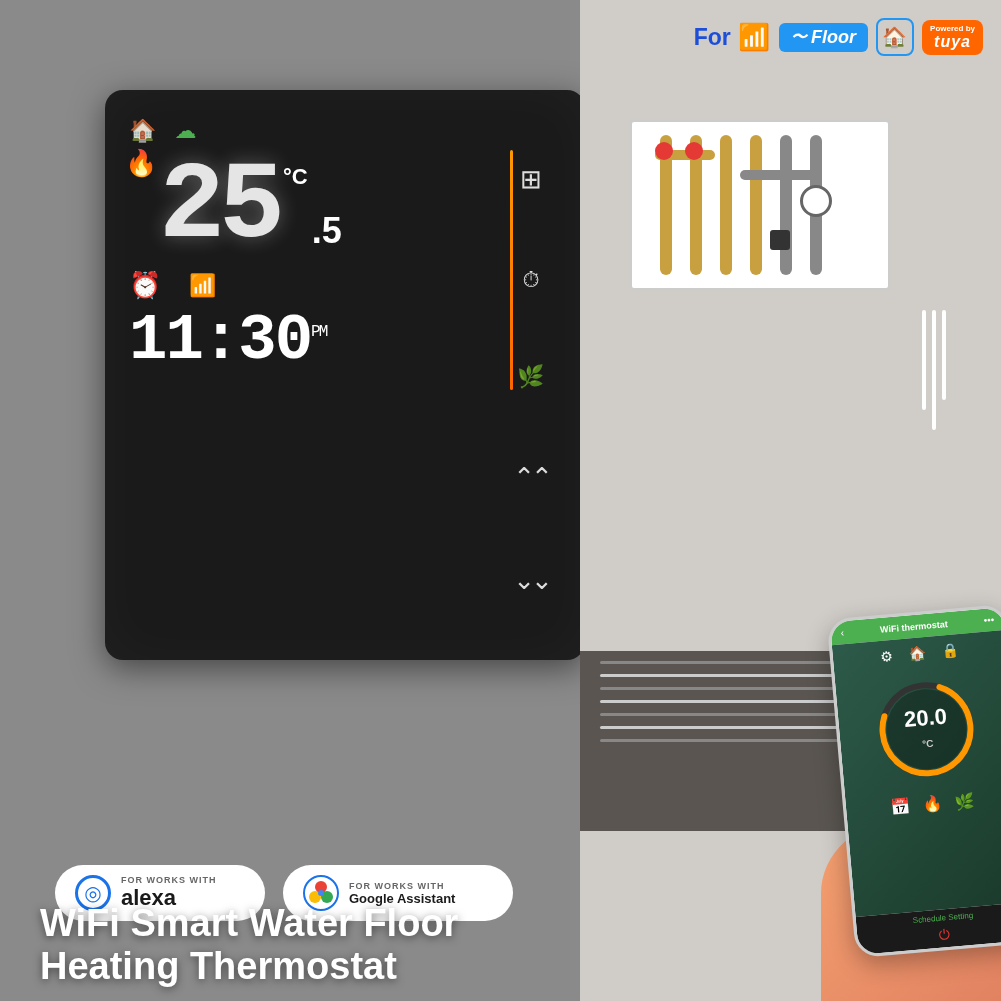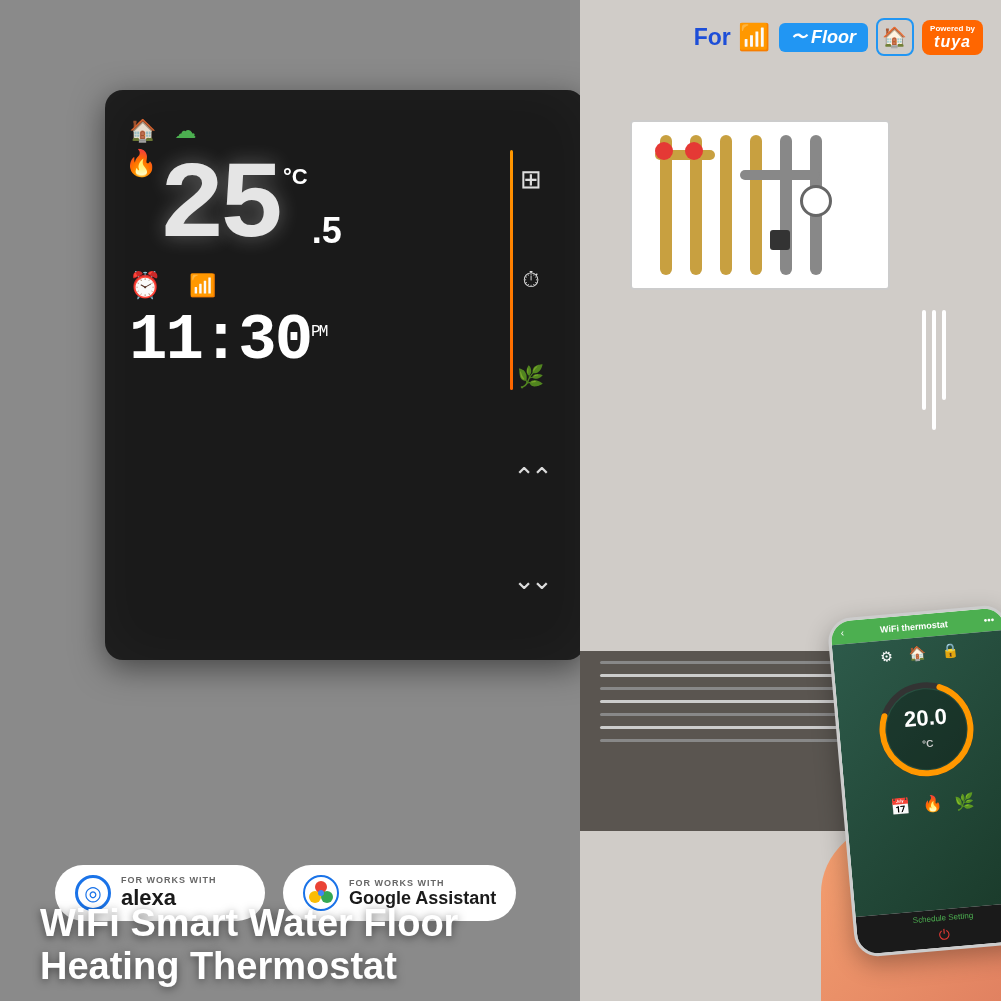--- a/index.html
+++ b/index.html
@@ -317,21 +317,21 @@
       display: flex;
       align-items: center;
       gap: 10px;
       min-width: 230px;
     }
     .google-text-wrap {
       display: flex;
       flex-direction: column;
     }
     .google-assistant-name {
-      font-size: 18px;
+      font-size: 13px;
       font-weight: bold;
       color: #1a1a1a;
     }
 
     
     .product-title {
       position: absolute;
       bottom: 12px;
       left: 40px;
       color: white;

